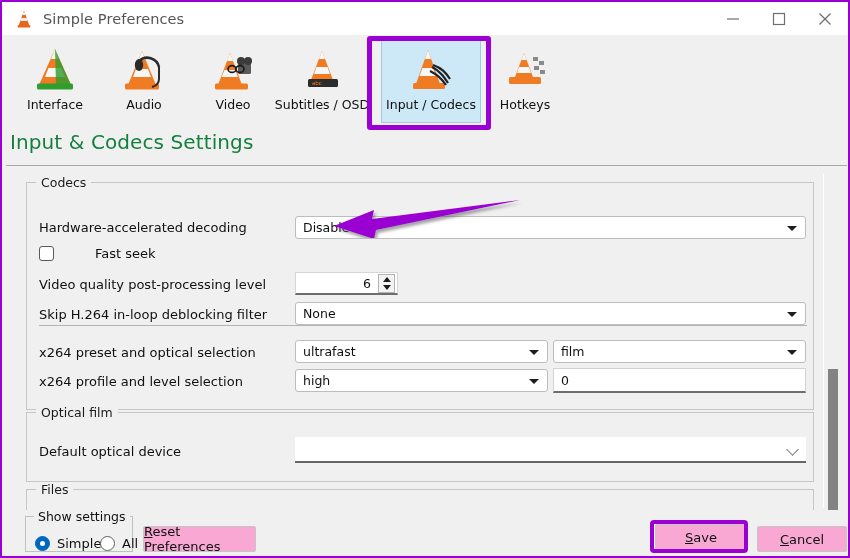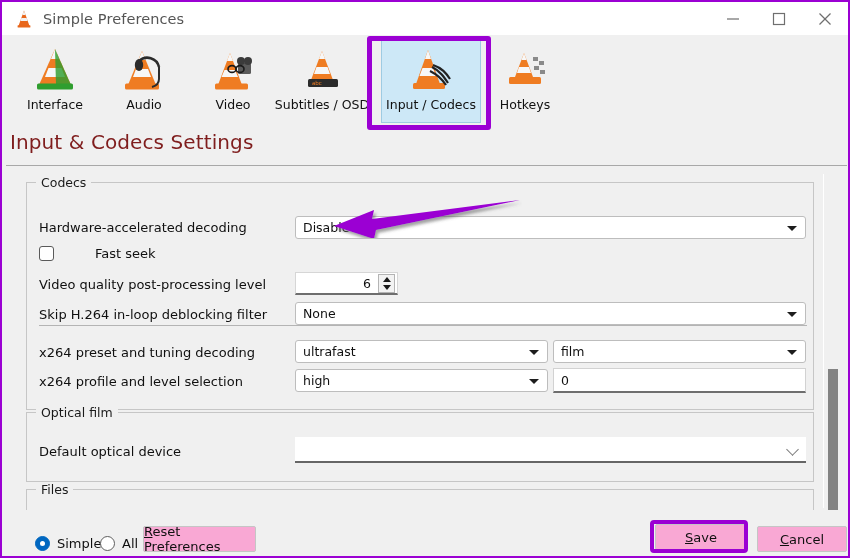--- a/index.html
+++ b/index.html
@@ -92,21 +92,21 @@
     width: 124px; height: 94px;
     border: 5px solid #9b00d3;
     border-radius: 3px;
     z-index: 5;
     pointer-events: none;
   }
 
   
   #page-title {
     position: absolute; left: 8px; top: 128px;
-    font-size: 20px; color: #7f1d1d;
+    font-size: 20px; color: #15803d;
     letter-spacing: 0.1px;
   }
   #title-rule {
     position: absolute; left: 4px; top: 163px;
     width: 841px; height: 1px; background: #a8a8a8;
   }
 
   
   #scrollarea {
     position: absolute; left: 4px; top: 170px;
@@ -495,21 +495,21 @@
     </div>
 
     <div class="row-label" style="left:33px; top:135px;">Skip H.264 in-loop deblocking filter</div>
     <div class="combo" style="left:289px; top:130px; width:511px;">
       <span class="combo-text">None</span>
       <span class="combo-arrow"></span>
     </div>
 
     <div id="codec-sep" style="top:153px;"></div>
 
-    <div class="row-label" style="left:33px; top:173px;">x264 preset and tuning decoding</div>
+    <div class="row-label" style="left:33px; top:173px;">x264 preset and optical selection</div>
     <div class="combo" style="left:289px; top:168px; width:253px;">
       <span class="combo-text">ultrafast</span>
       <span class="combo-arrow"></span>
     </div>
     <div class="combo" style="left:547px; top:168px; width:253px;">
       <span class="combo-text">film</span>
       <span class="combo-arrow"></span>
     </div>
 
     <div class="row-label" style="left:33px; top:202px;">x264 profile and level selection</div>
@@ -534,20 +534,23 @@
       <span class="gb-title">Files</span>
     </div>
   </div>
 
   <div id="scroll-sep"></div>
   <div id="scroll-track">
     <div id="scroll-thumb"></div>
   </div>
 
   <div id="bottombar">
+    <div id="showsettings-gb">
+      <span class="gb-title">Show settings</span>
+    </div>
 
     <div class="radiorow" style="left:31px; top:26px;">
       <span class="radio checked"></span>
       <span class="r-label">Simple</span>
     </div>
     <div class="radiorow" style="left:96px; top:26px;">
       <span class="radio"></span>
       <span class="r-label">All</span>
     </div>
 

